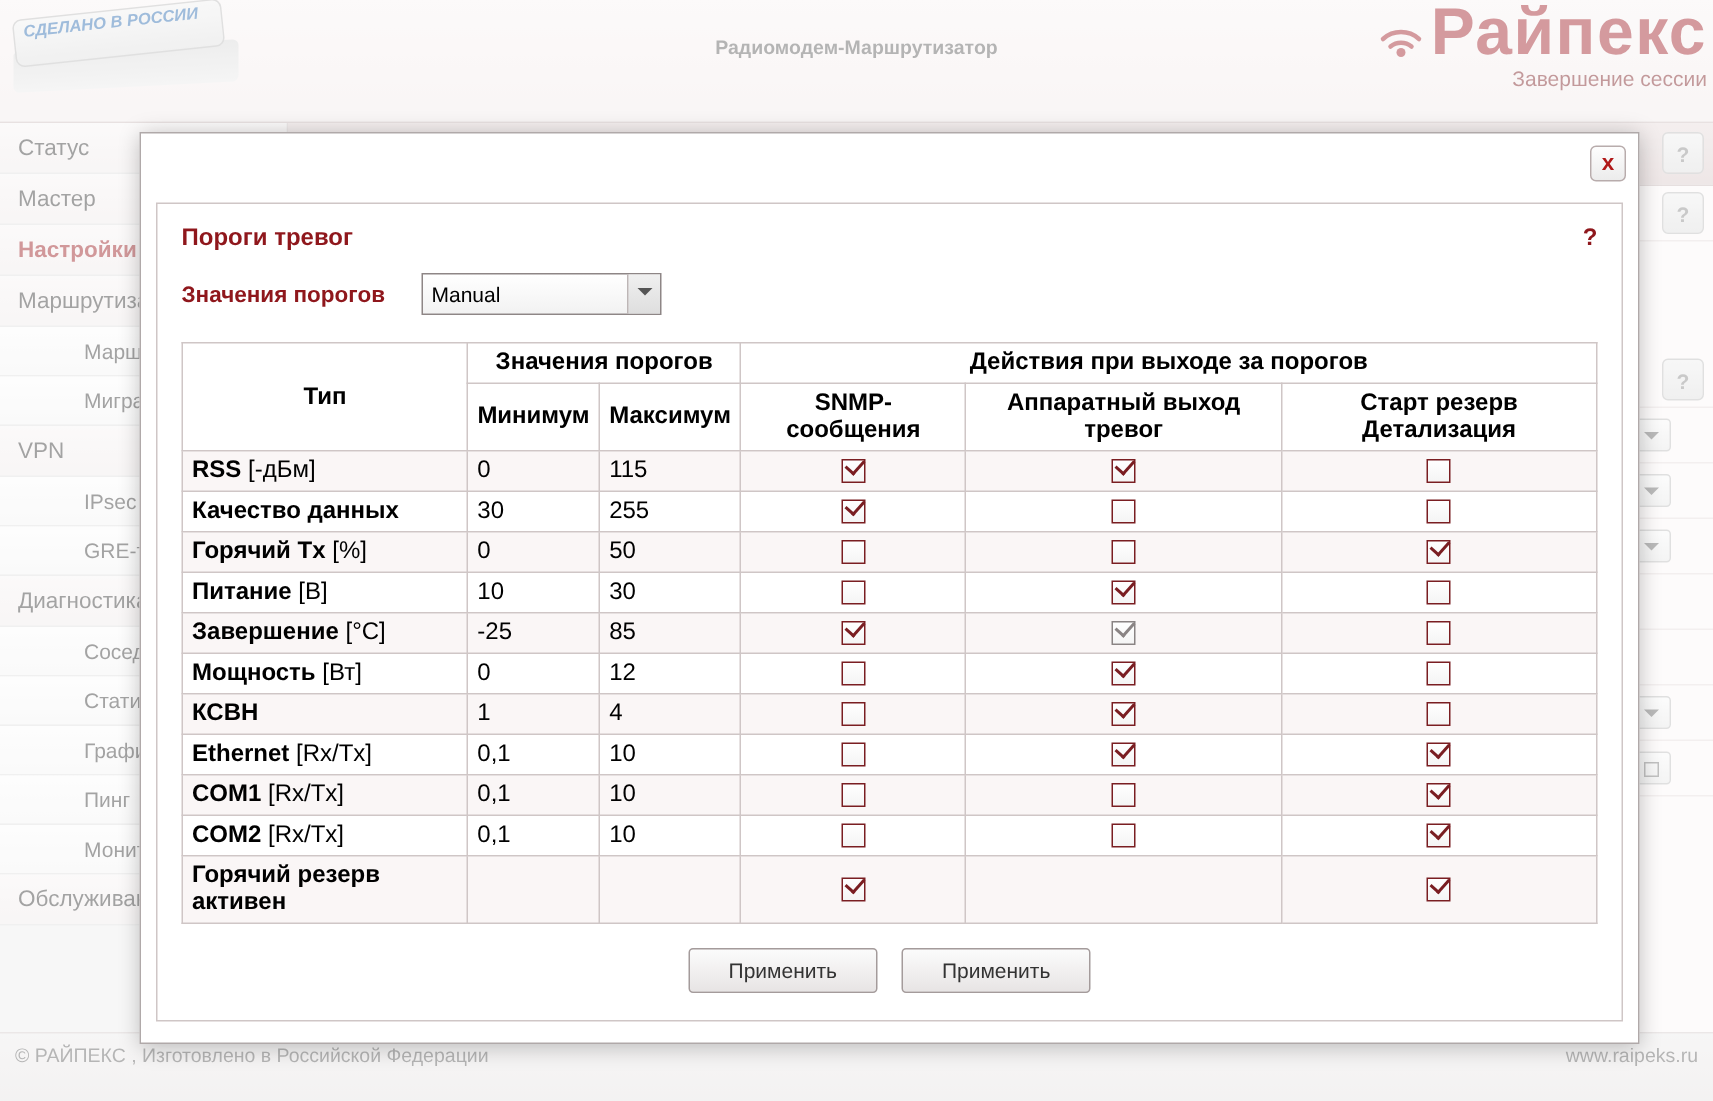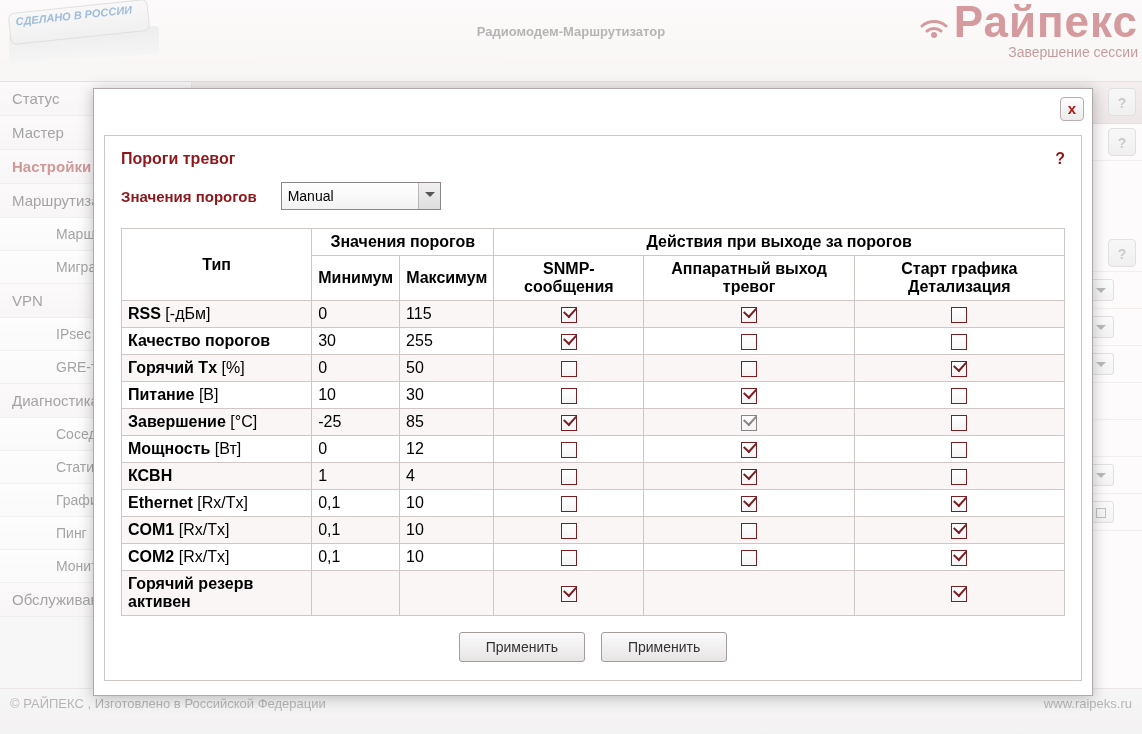--- a/index.html
+++ b/index.html
@@ -179,34 +179,34 @@
         <tr>
           <th rowspan="2">Тип</th>
           <th colspan="2">Значения порогов</th>
           <th colspan="3">Действия при выходе за порогов</th>
         </tr>
         <tr>
           <th>Минимум</th>
           <th>Максимум</th>
           <th>SNMP-сообщения</th>
           <th>Аппаратный выход тревог</th>
-          <th>Старт графика Детализация</th>
+          <th>Старт резерв Детализация</th>
         </tr>
       </thead>
       <tbody id="tb">
             <tr>
               <td class="type-cell"><b>RSS</b> [-дБм]</td>
               <td>0</td>
               <td>115</td>
               <td class="cent"><span class="ck checked red"></span></td>
               <td class="cent"><span class="ck checked red"></span></td>
               <td class="cent"><span class="ck red"></span></td>
             </tr>
             <tr>
-              <td class="type-cell"><b>Качество порогов</b></td>
+              <td class="type-cell"><b>Качество данных</b></td>
               <td>30</td>
               <td>255</td>
               <td class="cent"><span class="ck checked red"></span></td>
               <td class="cent"><span class="ck red"></span></td>
               <td class="cent"><span class="ck red"></span></td>
             </tr>
             <tr>
               <td class="type-cell"><b>Горячий Tx</b> [%]</td>
               <td>0</td>
               <td>50</td>

